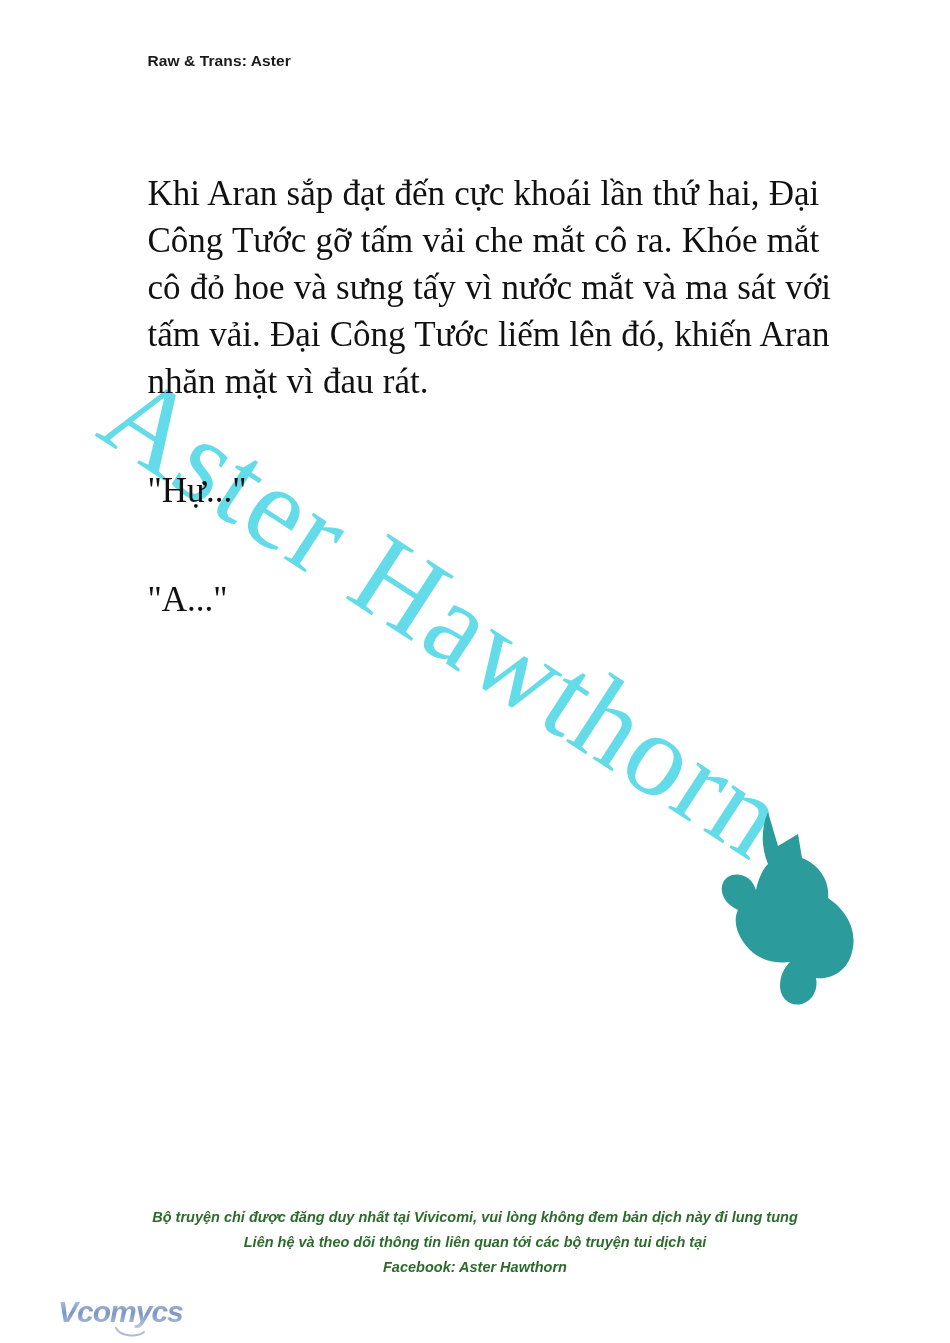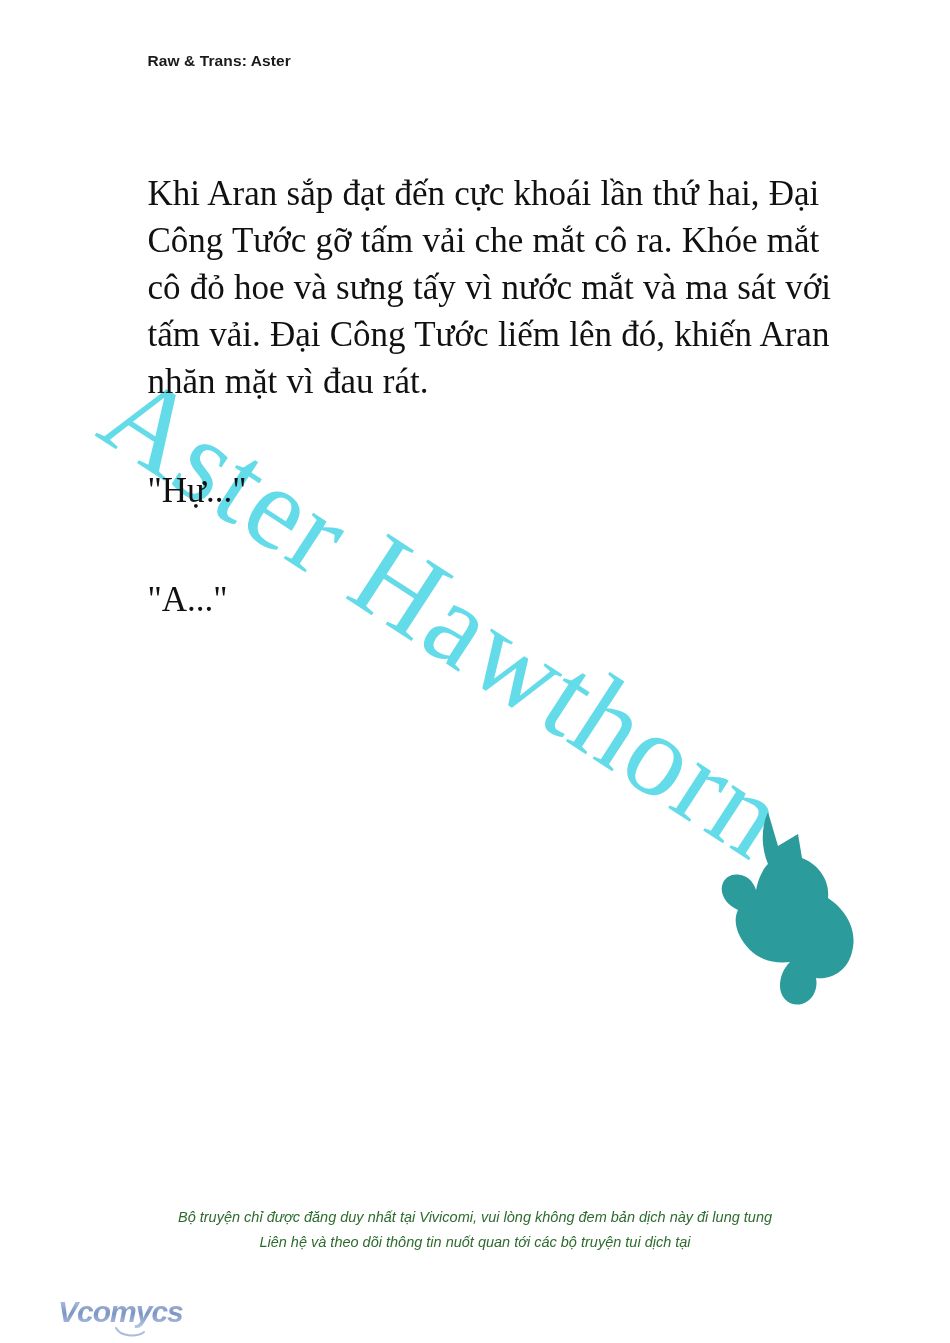--- a/index.html
+++ b/index.html
@@ -88,21 +88,21 @@
   
   .footer-note {
     position: absolute;
     left: 0;
     right: 0;
     top: 1205px;
     z-index: 3;
     text-align: center;
     font-family: "Liberation Sans", "DejaVu Sans", sans-serif;
     font-style: italic;
-    font-weight: 400;
+    font-weight: 700;
     font-size: 14.5px;
     line-height: 25px;
     color: #2d6b2d;
   }
 
   .footer-note div { white-space: nowrap; }
 
   
   .site-logo {
     position: absolute;
@@ -156,21 +156,22 @@
 
     <p class="para dialogue">"Hự..."</p>
 
 
 
     <p class="para dialogue">"A..."</p>
   </div>
 
   <div class="footer-note">
     <div>Bộ truyện chỉ được đăng duy nhất tại Vivicomi, vui lòng không đem bản dịch này đi lung tung</div>
-    <div>Liên hệ và theo dõi thông tin nuốt quan tới các bộ truyện tui dịch tại</div>
+    <div>Liên hệ và theo dõi thông tin liên quan tới các bộ truyện tui dịch tại</div>
+    <div>Facebook: Aster Hawthorn</div>
   </div>
 
   <svg class="site-logo" viewBox="0 0 140 52">
     <defs>
       <linearGradient id="lg" x1="0" y1="0" x2="0" y2="1">
         <stop offset="0%" stop-color="#c3d2ea"></stop>
         <stop offset="55%" stop-color="#7c95c4"></stop>
         <stop offset="100%" stop-color="#b9c9e4"></stop>
       </linearGradient>
     </defs>

